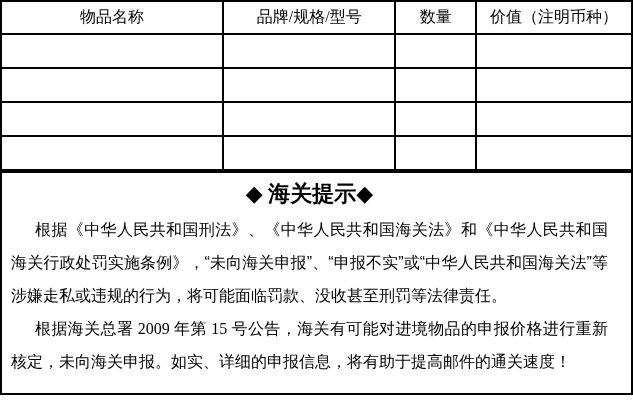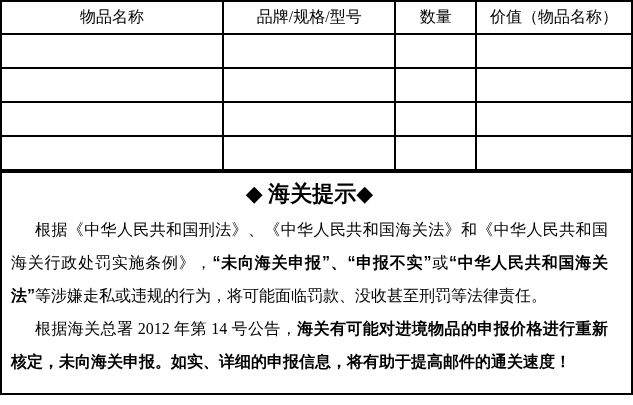--- a/index.html
+++ b/index.html
@@ -60,42 +60,42 @@
   }
   .notice-para {
     margin: 0;
     font-size: 16px;
     line-height: 33px;
     text-indent: 24px;
     text-align: justify;
     letter-spacing: 0px;
   }
   .notice-para b {
-    font-weight: bold;
+    font-weight: normal;
     font-family: "Liberation Sans", "DejaVu Sans", sans-serif;
   }
 </style>
 </head>
 <body>
 
 <div class="page">
 
   <table class="items-table">
     <colgroup>
       <col class="col-name">
       <col class="col-brand">
       <col class="col-qty">
       <col class="col-value">
     </colgroup>
     <thead>
       <tr>
           <th>物品名称</th>
           <th>品牌/规格/型号</th>
           <th>数量</th>
-          <th>价值（物品名称）</th>
+          <th>价值（注明币种）</th>
         </tr>
     </thead>
     <tbody>
         <tr>
           <td></td>
           <td></td>
           <td></td>
           <td></td>
         </tr>
         <tr>
@@ -115,16 +115,16 @@
           <td></td>
           <td></td>
           <td></td>
         </tr>
       </tbody>
   </table>
 
   <div class="notice-box">
     <div class="notice-title">◆ 海关提示◆</div>
     <p class="notice-para"><span>根据《中华人民共和国刑法》、《中华人民共和国海关法》和《中华人民共和国海关行政处罚实施条例》，</span><b>“未向海关申报”、“申报不实”</b><span>或</span><b>“中华人民共和国海关法”</b><span>等涉嫌走私或违规的行为，将可能面临罚款、没收甚至刑罚等法律责任。</span></p>
-    <p class="notice-para"><span>根据海关总署 2012 年第 14 号公告，</span><b>海关有可能对进境物品的申报价格进行重新核定，未向海关申报。如实、详细的申报信息，将有助于提高邮件的通关速度！</b></p>
+    <p class="notice-para"><span>根据海关总署 2009 年第 15 号公告，</span><b>海关有可能对进境物品的申报价格进行重新核定，未向海关申报。如实、详细的申报信息，将有助于提高邮件的通关速度！</b></p>
   </div>
 
 </div>
 
 </body></html>

